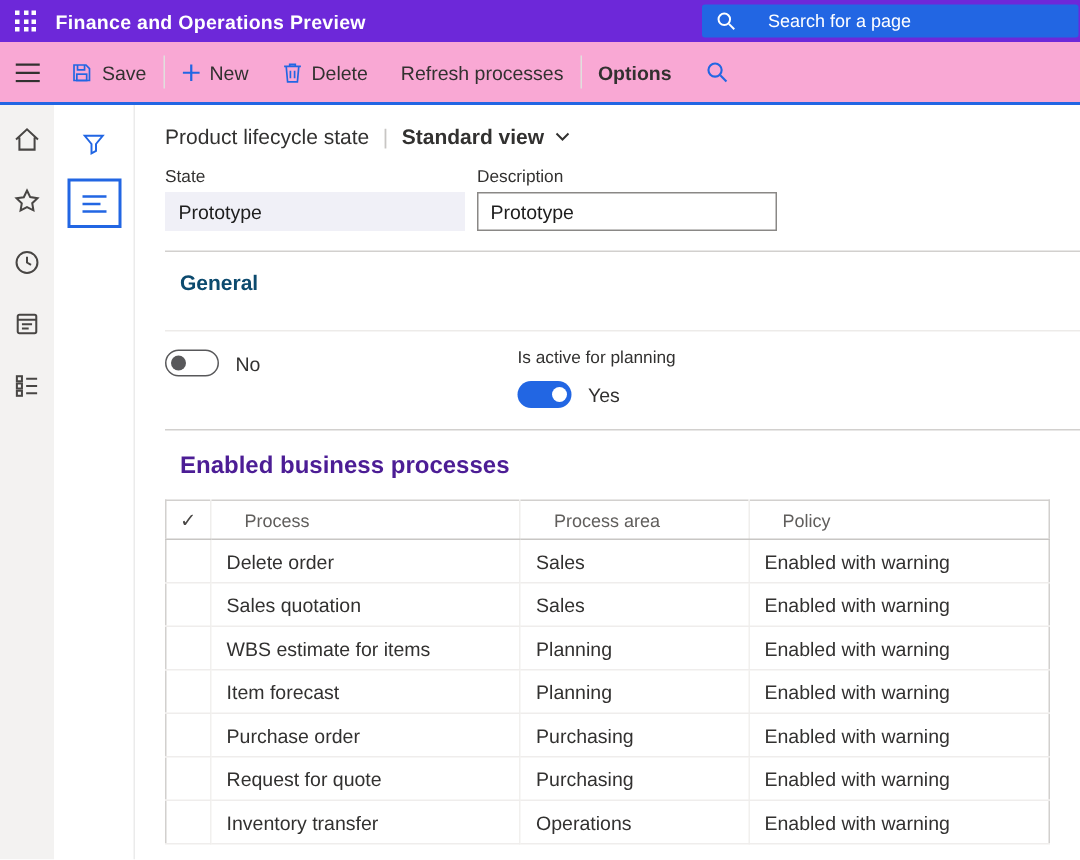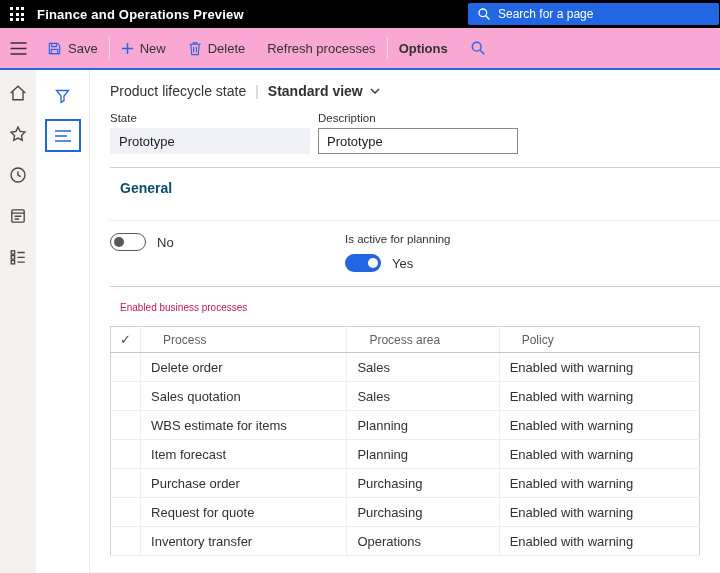--- a/index.html
+++ b/index.html
@@ -1,26 +1,26 @@
 <!DOCTYPE html>
 <html><head>
 <meta charset="utf-8">
 <style>
   * { margin:0; padding:0; box-sizing:border-box; }
   html,body { width:720px; height:573px; overflow:hidden; background:#fff;
               font-family:"Liberation Sans","DejaVu Sans",sans-serif; color:#323130; }
 
   
-  .topbar { height:28px; background:#000000; display:flex; align-items:center; }
+  .topbar { height:28px; background:#6d28d9; display:flex; align-items:center; }
   .waffle { width:34px; height:28px; display:flex; align-items:center; justify-content:center; cursor:pointer; }
   .waffle-grid { display:grid; grid-template-columns:repeat(3,3px); grid-gap:2.5px; }
   .waffle-grid span { width:3px; height:3px; background:#fff; }
   .topbar-title { color:#fff; font-size:13px; font-weight:bold; letter-spacing:.2px; margin-left:3px; }
   .topbar-search { margin-left:auto; width:251px; height:22px; background:#2266e3; border-radius:2px;
-                   display:flex; align-items:center; gap:7px; padding:0 9px; margin-right:1px; cursor:text; }
+                   display:flex; align-items:center; gap:21px; padding:0 9px; margin-right:1px; cursor:text; }
   .topbar-search span { color:#fff; font-size:12px; }
 
   
   .toolbar { height:42px; background:#f9a8d4; border-bottom:2px solid #2266e3;
              display:flex; align-items:center; }
   .hamburger-btn { width:36px; height:100%; display:flex; align-items:center; justify-content:center; cursor:pointer; }
   .tb-btn { display:flex; align-items:center; gap:6px; padding:0 11px; height:100%;
             font-size:13px; color:#323130; cursor:pointer; white-space:nowrap; }
   .tb-btn.options { font-weight:bold; }
   .tb-sep { width:1px; height:22px; background:#e1dfdd; }
@@ -59,21 +59,21 @@
   .toggle-field { width:235px; }
   .toggle-label { font-size:11.5px; color:#323130; margin-bottom:9px; }
   .toggle-row { display:flex; align-items:center; gap:11px; }
   .toggle { width:36px; height:18px; border-radius:10px; position:relative; cursor:pointer; }
   .toggle.off { border:1.5px solid #58585a; background:#fff; }
   .toggle.off .knob { position:absolute; left:3px; top:2.5px; width:10px; height:10px; border-radius:50%; background:#58585a; }
   .toggle.on { background:#2266e3; }
   .toggle.on .knob { position:absolute; right:3px; top:4px; width:10px; height:10px; border-radius:50%; background:#fff; }
   .toggle-value { font-size:13px; color:#323130; }
 
-  .proc-header { font-size:10px; font-weight:normal; color:#be185d; padding:15px 0 13px 10px; }
+  .proc-header { font-size:16px; font-weight:bold; color:#4c1d95; padding:15px 0 13px 10px; }
 
   table.grid { border-collapse:collapse; width:590px; border:1px solid #d2d0ce; table-layout:fixed; }
   table.grid th { height:26px; font-size:12px; font-weight:normal; color:#605e5c; text-align:left;
                   padding:0 22px; border-bottom:1px solid #c8c6c4; border-right:1px solid #efeeec; background:#fff; }
   table.grid th.chk { text-align:center; color:#484644; font-size:13px; padding:0; }
   table.grid th:last-child, table.grid td:last-child { border-right:none; }
   table.grid td { height:29px; font-size:13px; color:#323130; padding:0 10px;
                   border-bottom:1px solid #efedec; border-right:1px solid #f1f0ee;
                   overflow:hidden; white-space:nowrap; cursor:default; }
   .col-chk { width:30px; } .col-process { width:206px; } .col-area { width:152px; } .col-policy { width:200px; }

